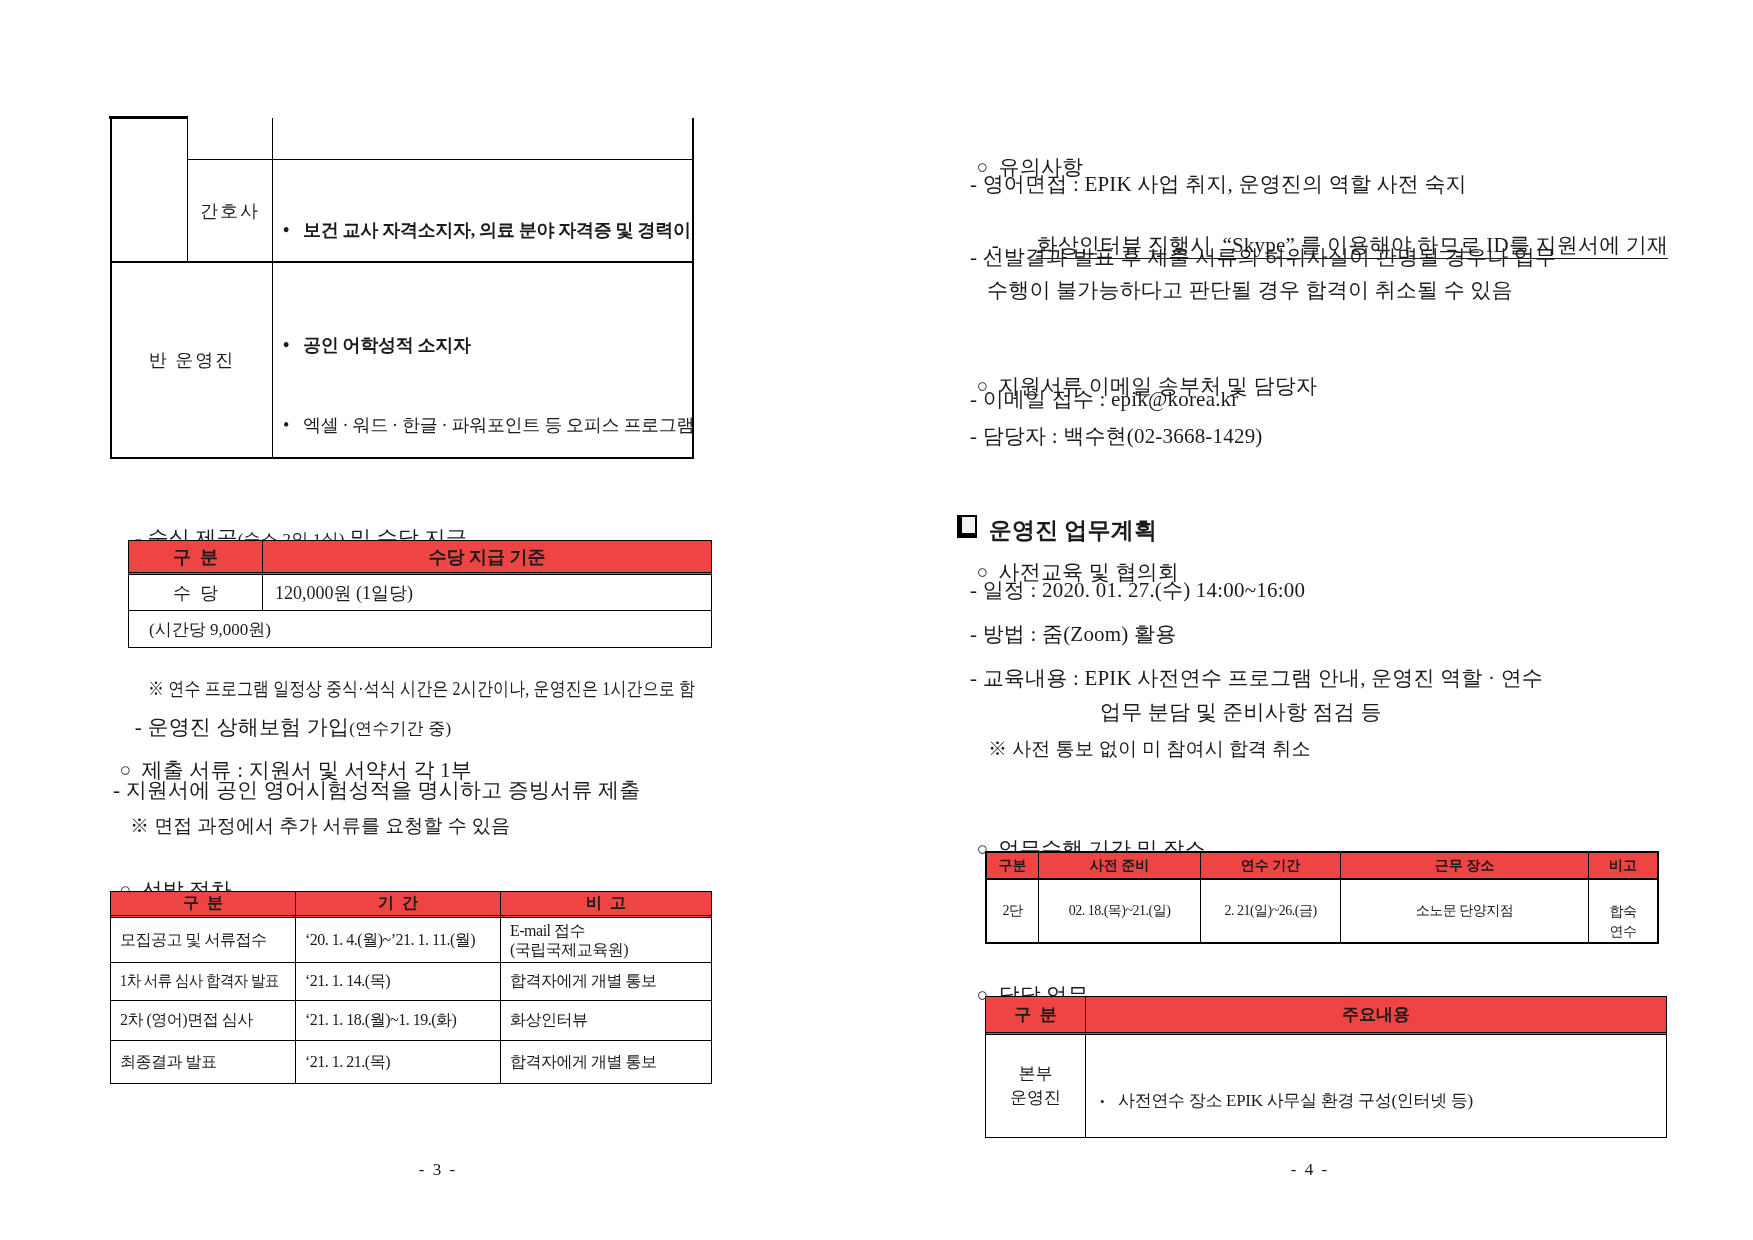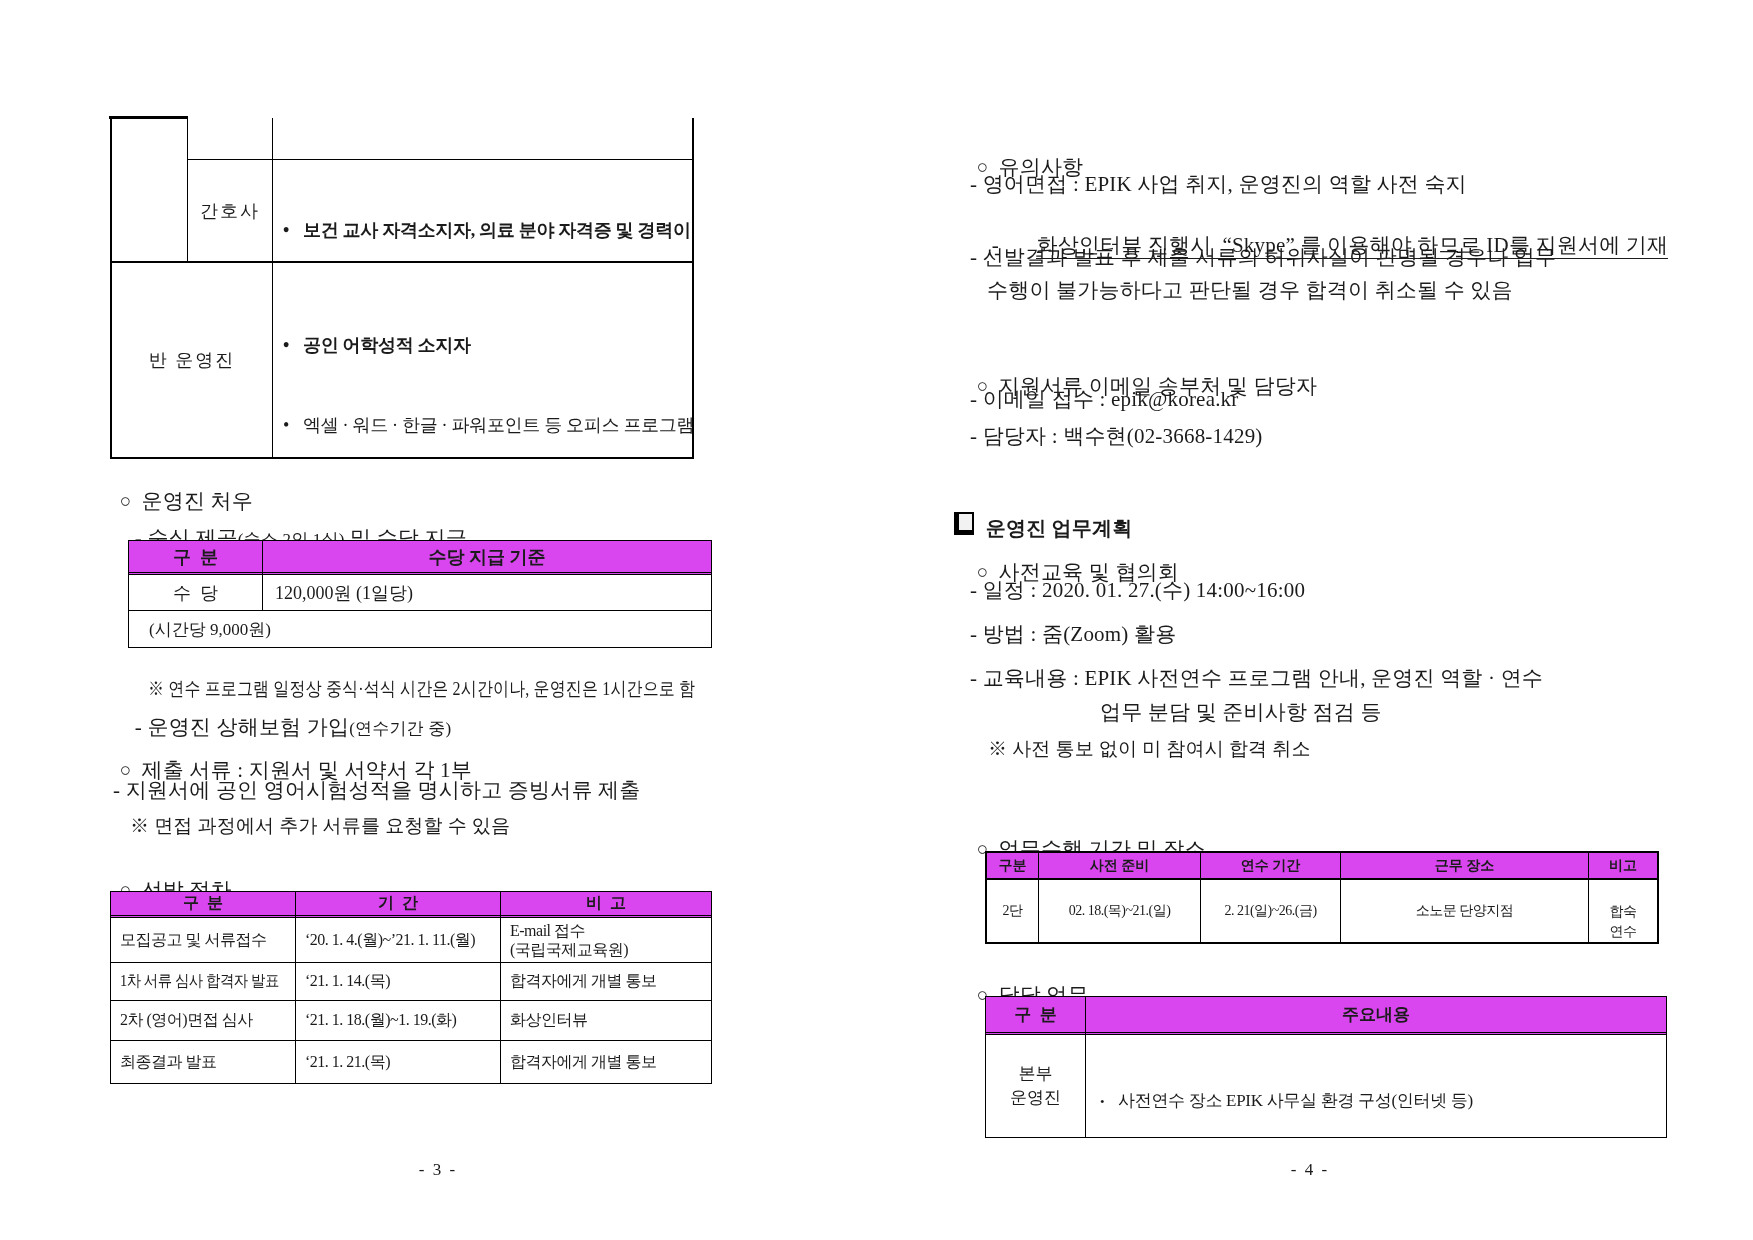--- a/index.html
+++ b/index.html
@@ -11,21 +11,21 @@
   .b{font-weight:bold;}
   .marker{display:inline-block;margin-right:10px;font-size:19px;transform:translateY(-1px);}
   .sq-icon{display:inline-block;width:13px;height:16px;border:2px solid #000;
            border-left-width:5px;border-bottom-width:5px;background:#f2f2f2;margin-right:12px;}
   .underl{border-bottom:1.5px solid #1b1b1b;padding-bottom:1px;margin-left:32px;}
   .fitX{display:inline-block;transform:scaleX(0.84);transform-origin:0 50%;}
   .fitX9{display:inline-block;transform:scaleX(0.9);transform-origin:0 50%;}
   
   .tbl{position:absolute;display:grid;box-sizing:border-box;}
   .tbl .c{box-sizing:border-box;white-space:pre;overflow:hidden;}
-  .hd{background:#d946ef;font-weight:bold;display:flex;align-items:center;justify-content:center;}
+  .hd{background:#ef4444;font-weight:bold;display:flex;align-items:center;justify-content:center;}
   
   #t1{left:110px;top:118px;grid-template-columns:76px 84px 420px;
       grid-template-rows:42px 103px 194px;border-left:2px solid #000;border-right:2px solid #000;
       border-bottom:2px solid #000;font-size:18px;}
   #t1-topline{left:109px;top:116px;width:79px;height:2.5px;background:#000;}
   #t1 .vline{border-left:1.5px solid #000;}
   #t1 .r1b{border-bottom:1.5px solid #000;}
   #t1 .r2b{border-bottom:2px solid #000;}
   #t1 .rr{border-right:1.5px solid #000;}
   #t1 .lbl{display:flex;align-items:center;justify-content:center;letter-spacing:2px;}
@@ -93,23 +93,20 @@
       <div class="tline b"><span class="blt">•</span><span>공인 어학성적 소지자</span></div>
       <div class="tline"><span class="blt">•</span><span>엑셀 · 워드 · 한글 · 파워포인트 등 오피스 프로그램</span></div>
       
       
       
       
       
     </div>
   </div>
 
-  <div class="abs line" style="left:98px;top:462px;">
-    <span class="marker">○</span><span>운영진 처우</span>
-  </div>
 
   <div class="abs line" style="left:113px;top:499px;">
     <span>- 숙식 제공</span><span class="sm">(숙소 2인 1실)</span><span> 및 수당 지급</span>
   </div>
 
   <div class="tbl" id="t2">
     <div class="c hd dbl rr">구  분</div>
     <div class="c hd dbl">수당 지급 기준</div>
     <div class="c rr rowb cell" style="justify-content:center;padding-left:0;">수  당</div>
     <div class="c rowb cell">120,000원 (1일당)</div>
@@ -179,21 +176,21 @@
   <div class="abs line" style="left:987px;top:276px;">수행이 불가능하다고 판단될 경우 합격이 취소될 수 있음</div>
 
 
   <div class="abs line" style="left:955px;top:347px;">
     <span class="marker">○</span><span>지원서류 이메일 송부처 및 담당자</span>
   </div>
 
   <div class="abs line" style="left:970px;top:385px;">- 이메일 접수 : epik@korea.kr</div>
   <div class="abs line" style="left:970px;top:422px;">- 담당자 : 백수현(02-3668-1429)</div>
 
-  <div class="abs line b" style="left:933px;top:489px;font-size:20px;">
+  <div class="abs line b" style="left:933px;top:489px;font-size:23px;">
     <span class="sq-icon"></span><span>운영진 업무계획</span>
   </div>
 
   <div class="abs line" style="left:955px;top:533px;">
     <span class="marker">○</span><span>사전교육 및 협의회</span>
   </div>
 
   <div class="abs line" style="left:970px;top:576px;">- 일정 : 2020. 01. 27.(수) 14:00~16:00</div>
   <div class="abs line" style="left:970px;top:620px;">- 방법 : 줌(Zoom) 활용</div>
   <div class="abs line" style="left:970px;top:664px;">- 교육내용 : EPIK 사전연수 프로그램 안내, 운영진 역할 · 연수</div>

